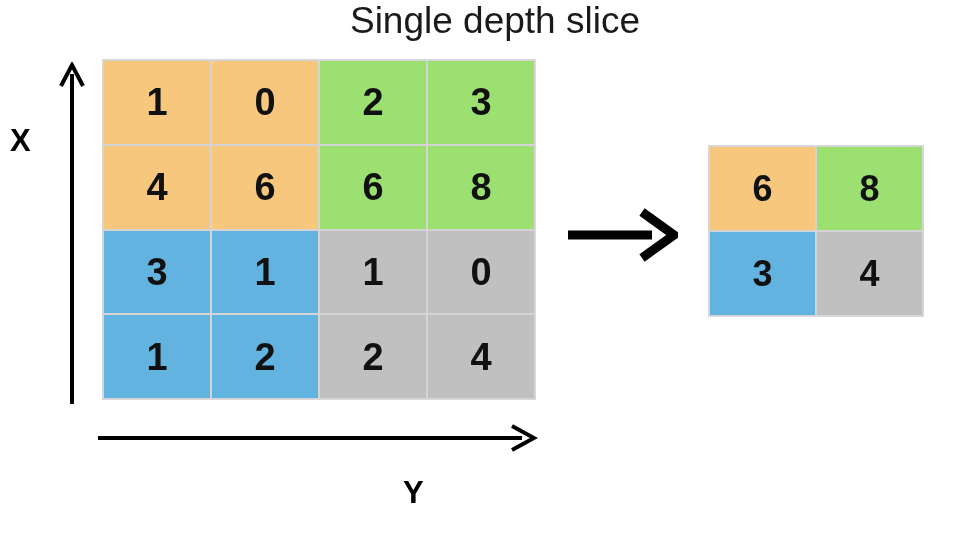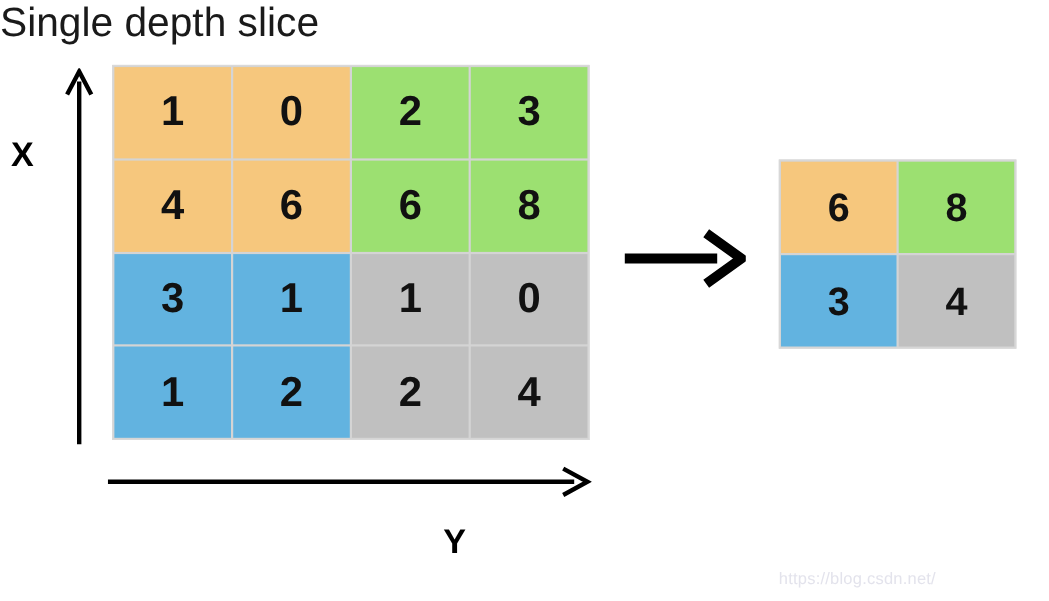--- a/index.html
+++ b/index.html
@@ -17,21 +17,21 @@
     color: #000000;
     -webkit-font-smoothing: antialiased;
   }
 
   
   .title {
     position: absolute;
     left: 0;
     top: -1px;
     width: 640px;
-    text-align: left;
+    text-align: right;
     font-family: "Liberation Sans", sans-serif;
     font-size: 37px;
     font-weight: 400;
     letter-spacing: 0px;
     color: #1a1a1a;
     line-height: 44px;
     white-space: nowrap;
   }
 
   
@@ -193,14 +193,13 @@
 </div>
 
 <div class="grid grid-output" id="output-grid">
     <div class="cell" style="background: rgb(246, 199, 125);">6</div>
     <div class="cell" style="background: rgb(156, 224, 113);">8</div>
     <div class="cell" style="background: rgb(98, 179, 224);">3</div>
     <div class="cell" style="background: rgb(192, 192, 192);">4</div>
   </div>
 
 <div class="watermark">
-  <span class="watermark-url">https://blog.csdn.net/</span>
 </div>
 
 </body></html>

